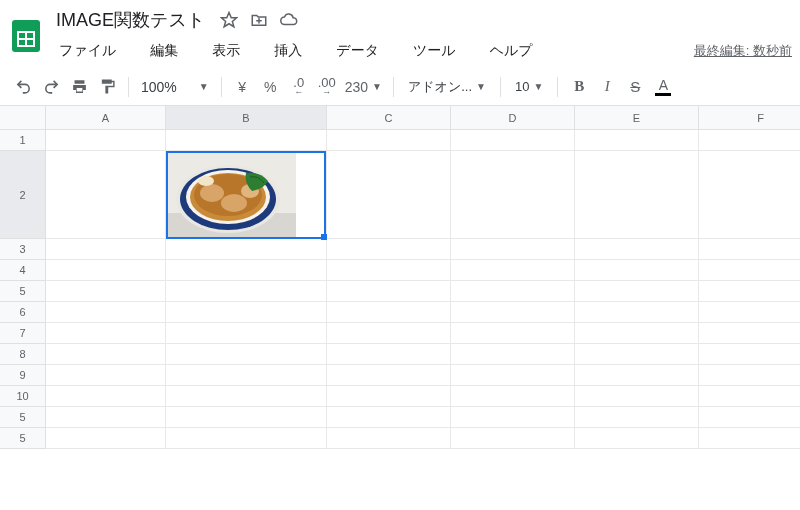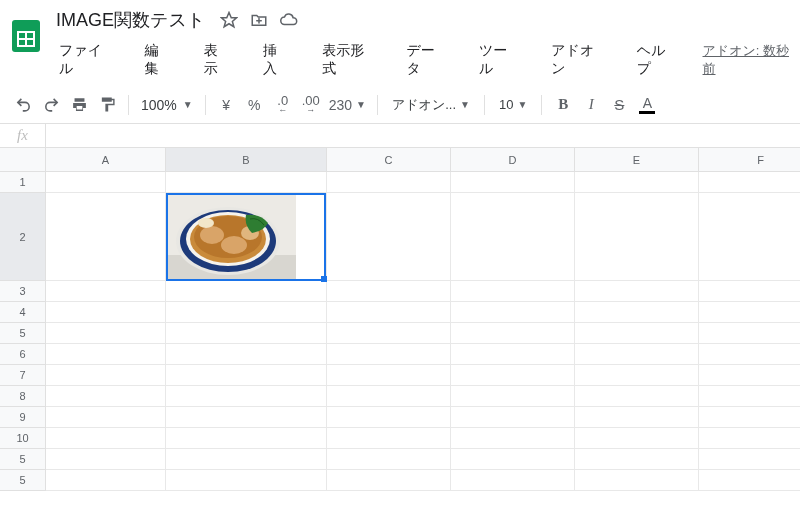--- a/index.html
+++ b/index.html
@@ -15,21 +15,21 @@
   .doc-title { font-size: 18px; color: #202124; padding: 2px 4px; }
   .title-icon { color: #5f6368; width: 20px; height: 20px; display:flex; align-items:center; justify-content:center; cursor:pointer; }
   .menu-row { display: flex; align-items: center; gap: 20px; padding-top: 4px; font-size: 14px; color:#202124; }
   .menu-item { padding: 4px 7px; cursor: pointer; border-radius:2px; }
   .last-edit { margin-left: auto; margin-right: 8px; font-size: 13px; color:#5f6368; text-decoration: underline; cursor:pointer; }
 
   
   .toolbar { display: flex; align-items: center; height: 38px; border-bottom: 1px solid #e0e0e0; padding: 0 10px; gap: 2px; margin-top:4px;}
   .tbtn { min-width: 26px; height: 26px; display: flex; align-items: center; justify-content: center; color:#5f6368; cursor:pointer; border-radius:2px; font-size:14px; padding:0 3px;}
   .tsep { width: 1px; height: 20px; background: #e0e0e0; margin: 0 6px; }
-  .zoom { display:flex; align-items:center; gap:2px; font-size:14px; color:#3c4043; padding: 0 4px; cursor:pointer;}
+  .zoom { display:flex; align-items:center; gap:18px; font-size:14px; color:#3c4043; padding: 0 4px; cursor:pointer;}
   .dd-arrow { font-size:10px; color:#5f6368; margin-left:4px;}
   .num-fmt { font-size:14px; letter-spacing:1px;}
   .font-sel { font-size:13px; color:#3c4043; display:flex; align-items:center; padding:0 6px; cursor:pointer; min-width:90px;}
   .font-size { font-size:13px; color:#3c4043; display:flex; align-items:center; padding:0 6px; cursor:pointer; min-width:40px; justify-content:space-between;}
   .bold { font-weight:bold; font-size:15px; font-family:"Times New Roman",serif;}
   .italic { font-style:italic; font-size:15px; font-family:"Times New Roman",serif;}
   .strike { text-decoration:line-through; font-size:15px;}
   .text-color { display:flex; flex-direction:column; align-items:center; line-height:1;}
   .text-color-bar { width:16px; height:3px; background:#000; margin-top:1px;}
 
@@ -91,26 +91,24 @@
           <svg width="20" height="18" viewBox="0 0 24 24" fill="none" stroke="#5f6368" stroke-width="2">
               <path d="M6 18a5 5 0 0 1 0-10 6 6 0 0 1 11.5 1A4.5 4.5 0 0 1 18 18H6z"></path>
             </svg>
         </span>
       </div>
       <div class="menu-row">
         <span class="menu-item">ファイル</span>
         <span class="menu-item">編集</span>
         <span class="menu-item">表示</span>
         <span class="menu-item">挿入</span>
-        <span class="menu-item">表示形式</span>
         <span class="menu-item">データ</span>
         <span class="menu-item">ツール</span>
-        <span class="menu-item">アドオン</span>
         <span class="menu-item">ヘルプ</span>
-        <span class="last-edit">アドオン: 数秒前</span>
+        <span class="last-edit">最終編集: 数秒前</span>
       </div>
     </div>
   </div>
 
   <div class="toolbar">
     <div class="tbtn">
         <svg width="17" height="17" viewBox="0 0 24 24" fill="none" stroke="#5f6368" stroke-width="2.2">
           <path d="M9 14L4 9l5-5"></path>
           <path d="M4 9h10a6 6 0 0 1 0 12h-3"></path>
         </svg>
@@ -164,24 +162,20 @@
     <div class="tsep"></div>
     <div class="tbtn bold">B</div>
     <div class="tbtn italic">I</div>
     <div class="tbtn strike">S</div>
     <div class="tbtn text-color">
         <span>A</span>
         <span class="text-color-bar"></span>
       </div>
   </div>
 
-  <div class="fx-bar">
-    <div class="fx-label">fx</div>
-    <div class="fx-input"></div>
-  </div>
 
   <div class="grid">
     <div class="rowhdrs">
       <div class="corner"></div>
       <div class="rowhdr">1</div>
       <div class="rowhdr tall sel">2</div>
       <div class="rowhdr">3</div>
       <div class="rowhdr">4</div>
       <div class="rowhdr">5</div>
       <div class="rowhdr">6</div>

